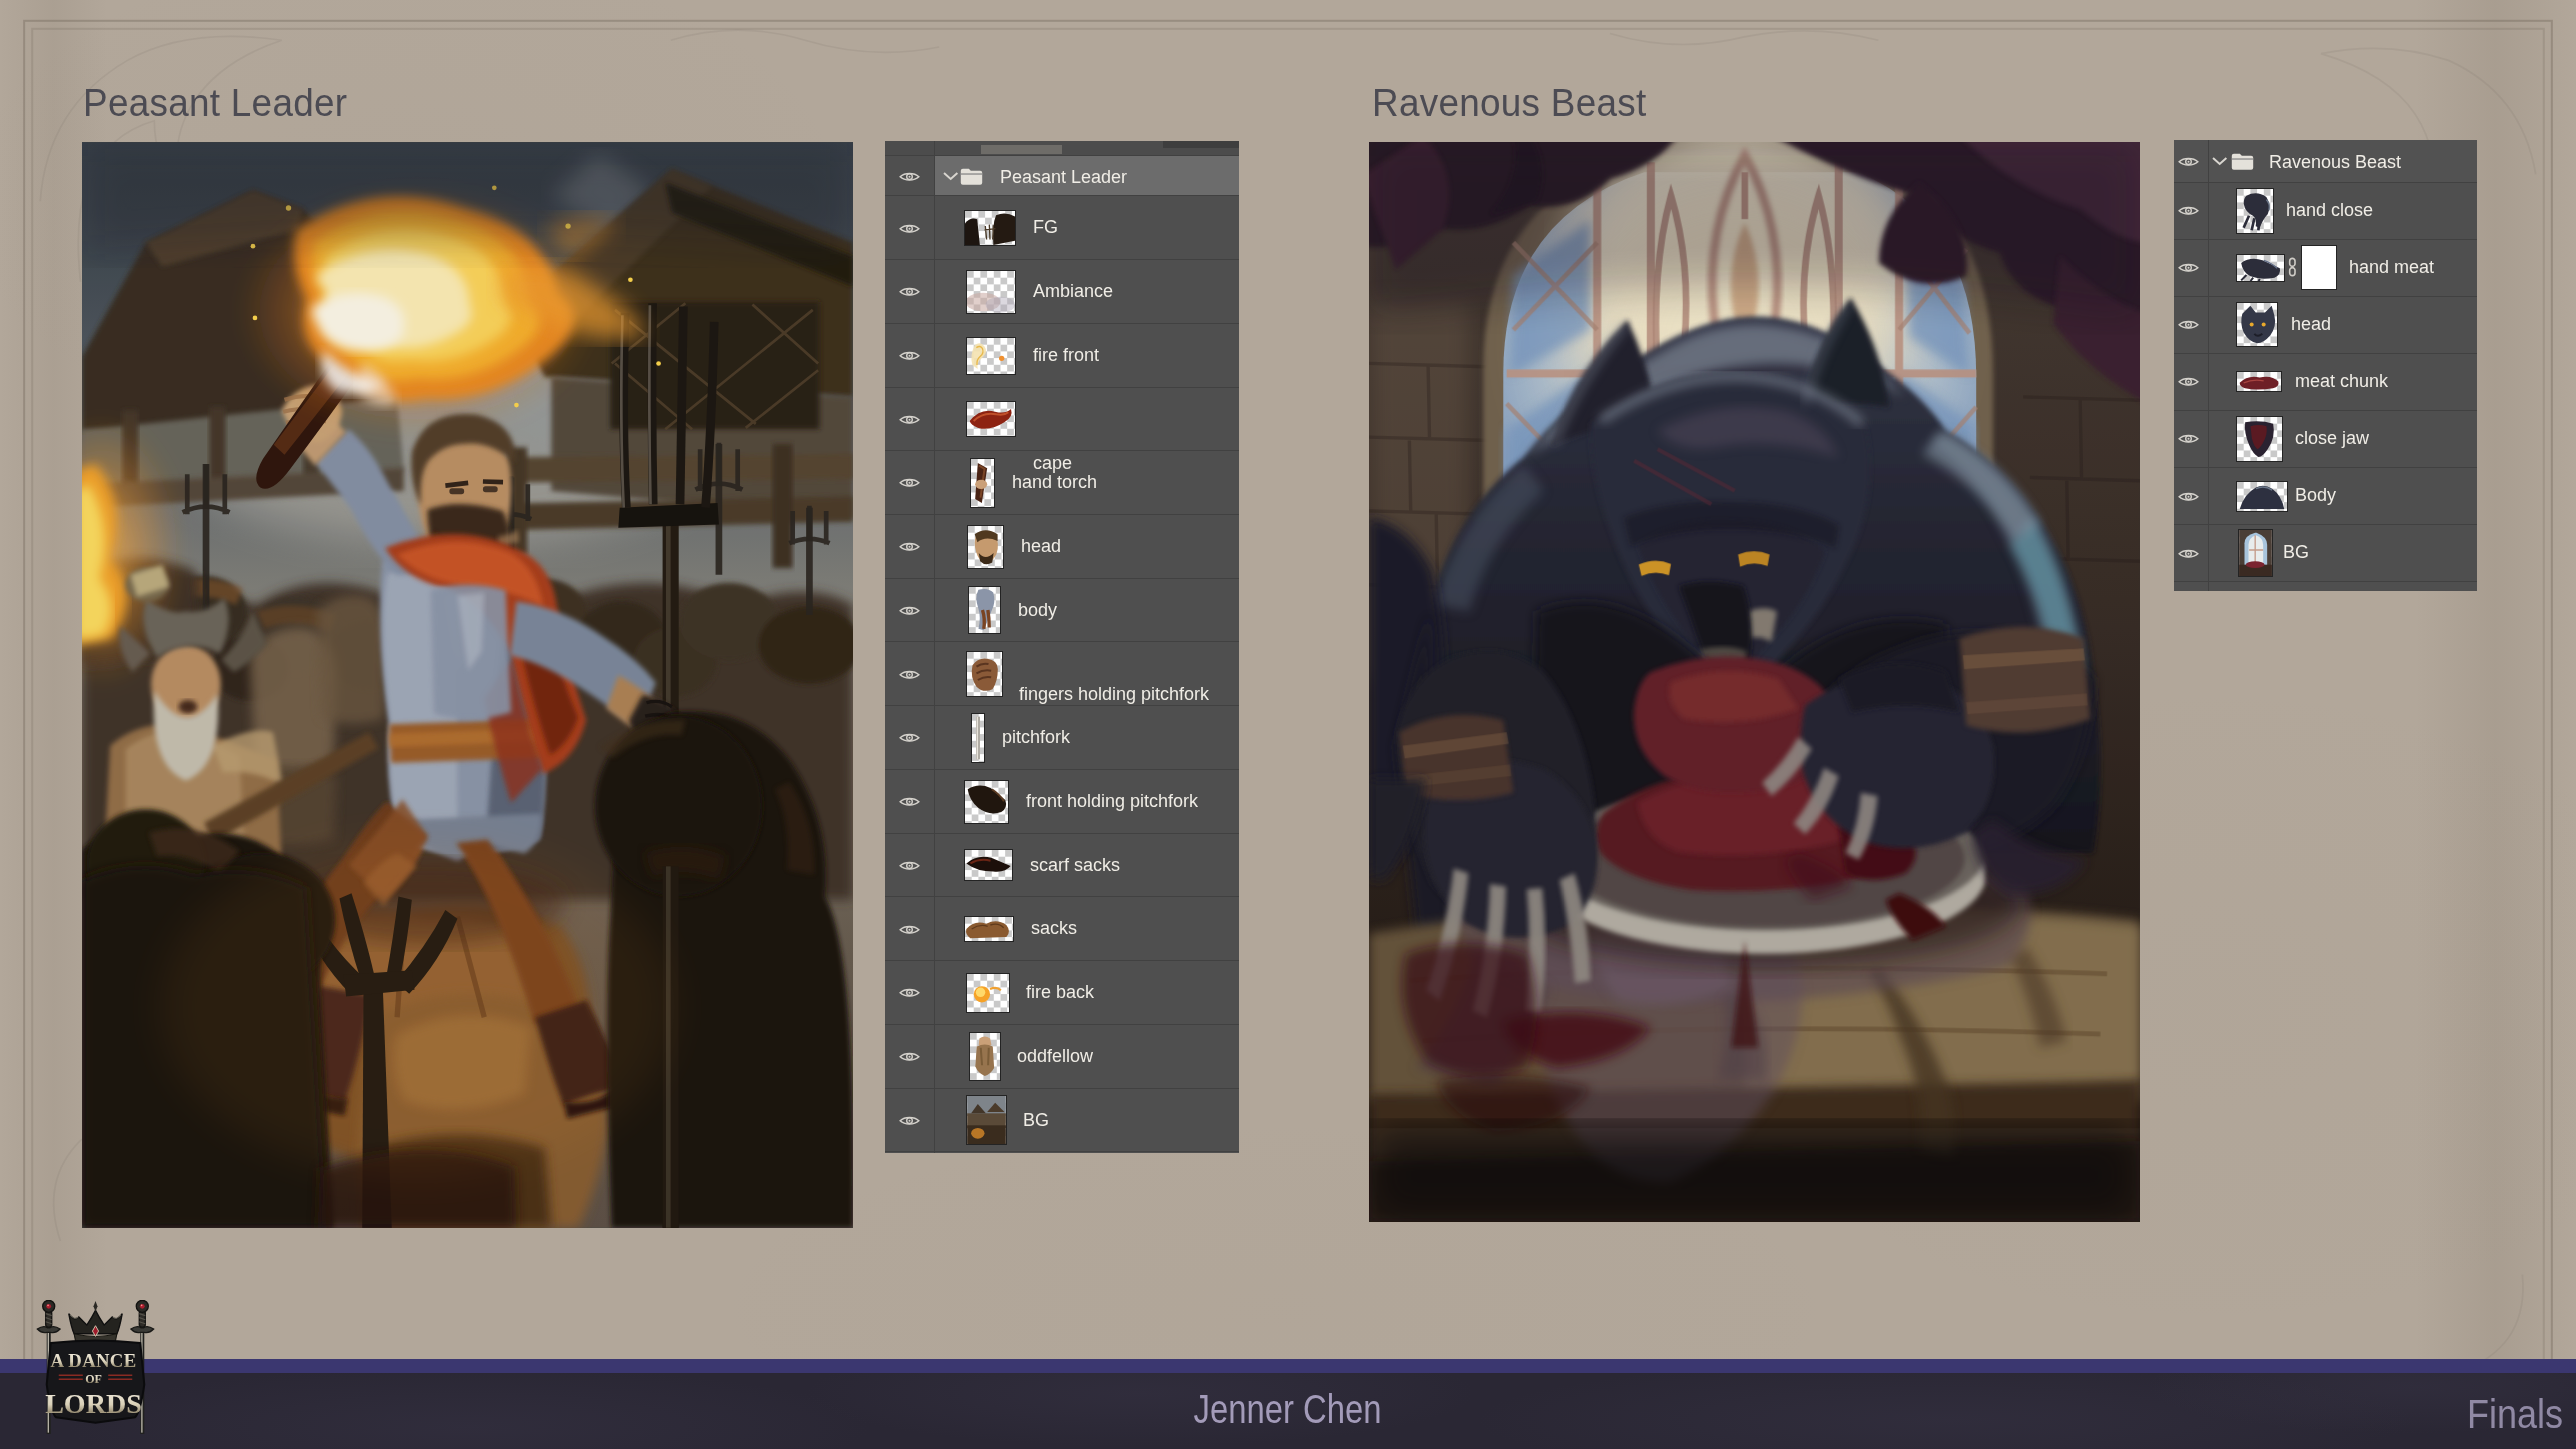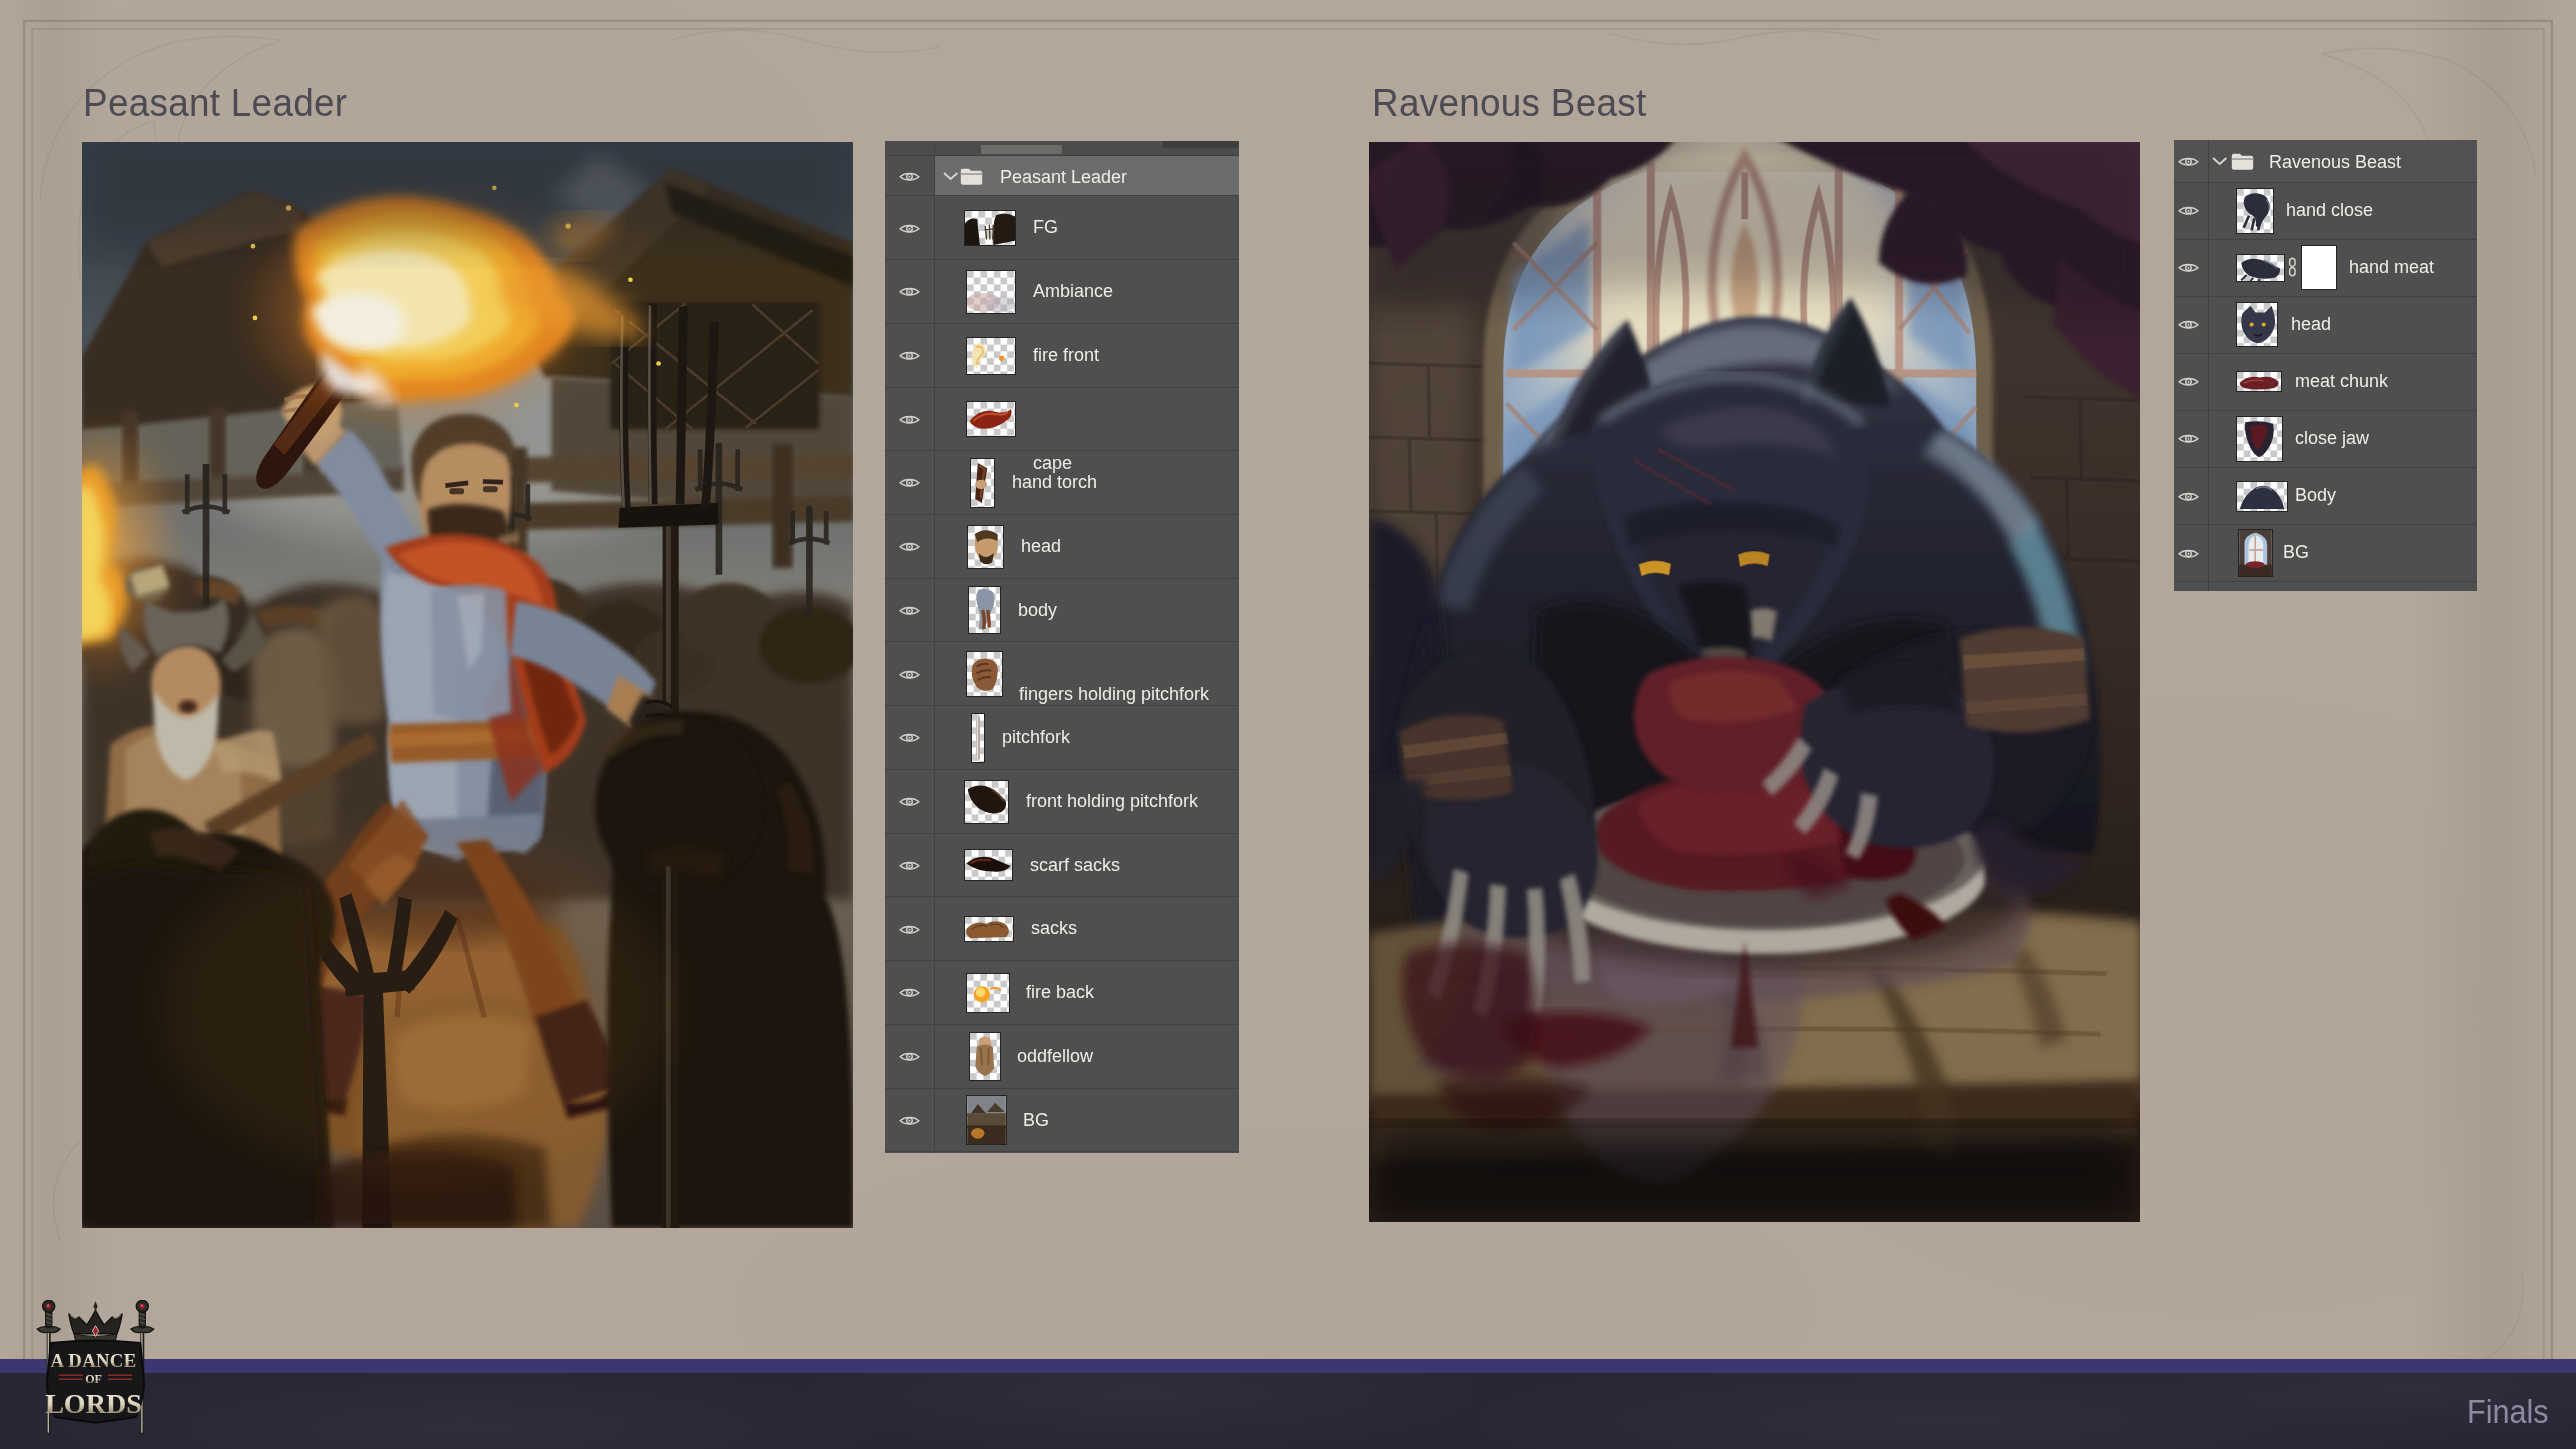--- a/index.html
+++ b/index.html
@@ -862,21 +862,22 @@
         <stop offset="0%" stop-color="#3e3a4e" stop-opacity="0.3"></stop>
         <stop offset="100%" stop-color="#413d52" stop-opacity="0"></stop>
       </radialGradient>
     </defs>
     <rect width="3840" height="113" fill="#2a2734"></rect>
     <ellipse cx="700" cy="80" rx="600" ry="90" fill="url(#marb)"></ellipse>
     <ellipse cx="1700" cy="30" rx="500" ry="80" fill="url(#marb)"></ellipse>
     <ellipse cx="2900" cy="70" rx="700" ry="90" fill="url(#marb)"></ellipse>
     <ellipse cx="3600" cy="20" rx="400" ry="70" fill="url(#marb)"></ellipse>
   </svg>
-  <div class="abs" style="left:2467px;top:19px;color:#9089a4;font-size:34px;"><span style="display:inline-block;transform:scaleX(.9);transform-origin:0 0;">Finals</span></div>
+  <div class="abs" style="left:0;width:2576px;top:14px;text-align:center;color:#a39bb9;font-size:40px;"><span style="display:inline-block;transform:scaleX(.82);transform-origin:center;">Jenner Chen</span></div>
+  <div class="abs" style="left:2467px;top:19px;color:#9089a4;font-size:40px;"><span style="display:inline-block;transform:scaleX(.9);transform-origin:0 0;">Finals</span></div>
 </div>
 
 <svg class="abs" style="left:32px;top:1300px" width="127" height="141" viewBox="0 0 190 210" id="logo">
 <defs>
   <linearGradient id="met" x1="0" y1="0" x2="0" y2="1">
     <stop offset="0" stop-color="#f6f1e4"></stop>
     <stop offset="0.55" stop-color="#d9d0b8"></stop>
     <stop offset="0.78" stop-color="#9c9176"></stop>
     <stop offset="1" stop-color="#efe9d6"></stop>
   </linearGradient>

